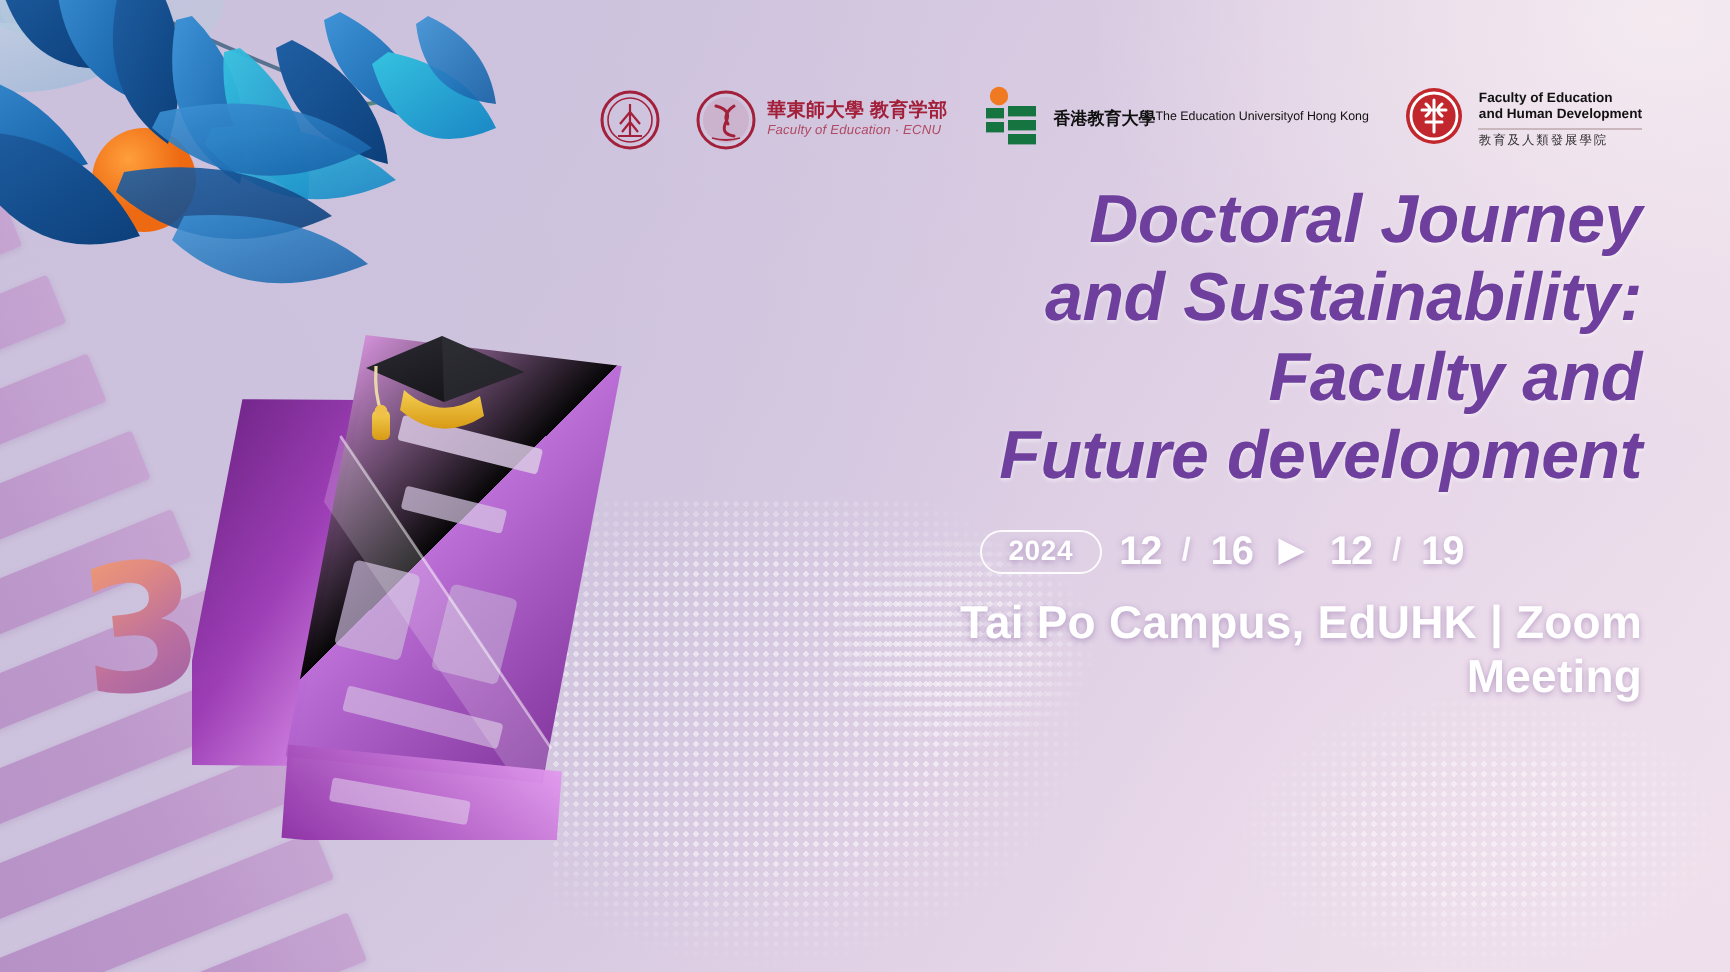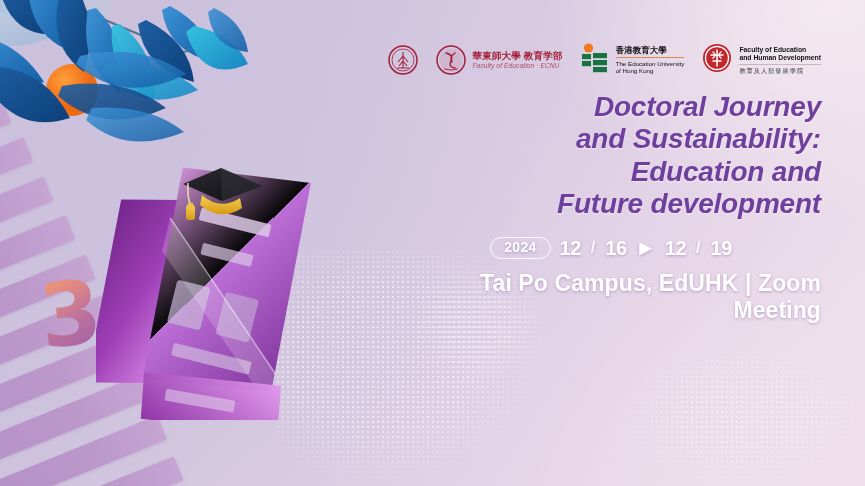--- a/index.html
+++ b/index.html
@@ -71,38 +71,38 @@
 
   
   .logobar{display:flex;align-items:center;justify-content:flex-end;
     gap:0px;margin-top:40px;height:40px;}
   .logo-sep{width:1px;height:30px;background:rgba(155,60,80,.32);margin:0 9px;}
   .logo-unit{display:flex;align-items:center;gap:6px;}
   .seal{width:30px;height:30px;border-radius:50%;flex:0 0 auto;}
   .ecnu-txt{display:flex;flex-direction:column;align-items:flex-start;line-height:1;}
   .ecnu-cn{font-size:9.5px;font-weight:700;color:#a3203b;white-space:nowrap;letter-spacing:.2px;}
   .ecnu-en{font-size:6.6px;font-style:italic;color:#b04a63;white-space:nowrap;margin-top:2.5px;letter-spacing:.1px;}
-  .eduhk-txt{display:flex;flex-direction:column;align-items:flex-start;line-height:1.15;}
+  .eduhk-txt{display:flex;align-items:flex-start;line-height:1.15;}
   .eduhk-cn{font-size:8.5px;font-weight:700;color:#111;white-space:nowrap;}
   .eduhk-rule{width:100%;height:1px;background:#d98a55;margin:1.5px 0;}
   .eduhk-en{font-size:6.2px;color:#111;white-space:nowrap;}
   .fehd-txt{display:flex;flex-direction:column;align-items:flex-start;line-height:1.2;}
   .fehd-en{font-size:6.8px;font-weight:700;color:#111;white-space:nowrap;}
   .fehd-rule{width:100%;height:1px;background:#c9b7bd;margin:2px 0;}
   .fehd-cn{font-size:6.2px;color:#333;white-space:nowrap;letter-spacing:1px;}
 
   
   .subtitle{
     margin-top:22px;font-size:17.5px;line-height:1.45;color:#4a4a52;
     font-weight:400;letter-spacing:.1px;
   }
   .subtitle b{font-weight:700;color:#3b3b44;}
 
   .maintitle{
-    margin-top:11px;font-size:28px;line-height:1.16;font-weight:700;
+    margin-top:11px;font-size:34px;line-height:1.16;font-weight:700;
     font-style:italic;color:#6f3f9e;letter-spacing:-.2px;
     text-shadow:0 1px 2px rgba(255,255,255,.55);
     text-align:right;
   }
 
   
   .daterow{
     margin-top:16px;display:flex;align-items:center;justify-content:center;gap:9px;
     color:#fff;font-weight:700;
     text-shadow:0 1px 3px rgba(120,80,150,.45);
@@ -332,21 +332,21 @@
           <span class="fehd-cn">教育及人類發展學院</span>
         </span>
       </div>
 
     </div>
 
 
     <div class="maintitle">
       <div>Doctoral Journey</div>
       <div>and Sustainability:</div>
-      <div>Education and</div>
+      <div>Faculty and</div>
       <div>Future development</div>
     </div>
 
     <div class="daterow">
       <span class="yearpill">2024</span>
       <span class="dnum">12</span>
       <span class="dsl">/</span>
       <span class="dnum">16</span>
       <span class="arrow">▶</span>
       <span class="dnum">12</span>

